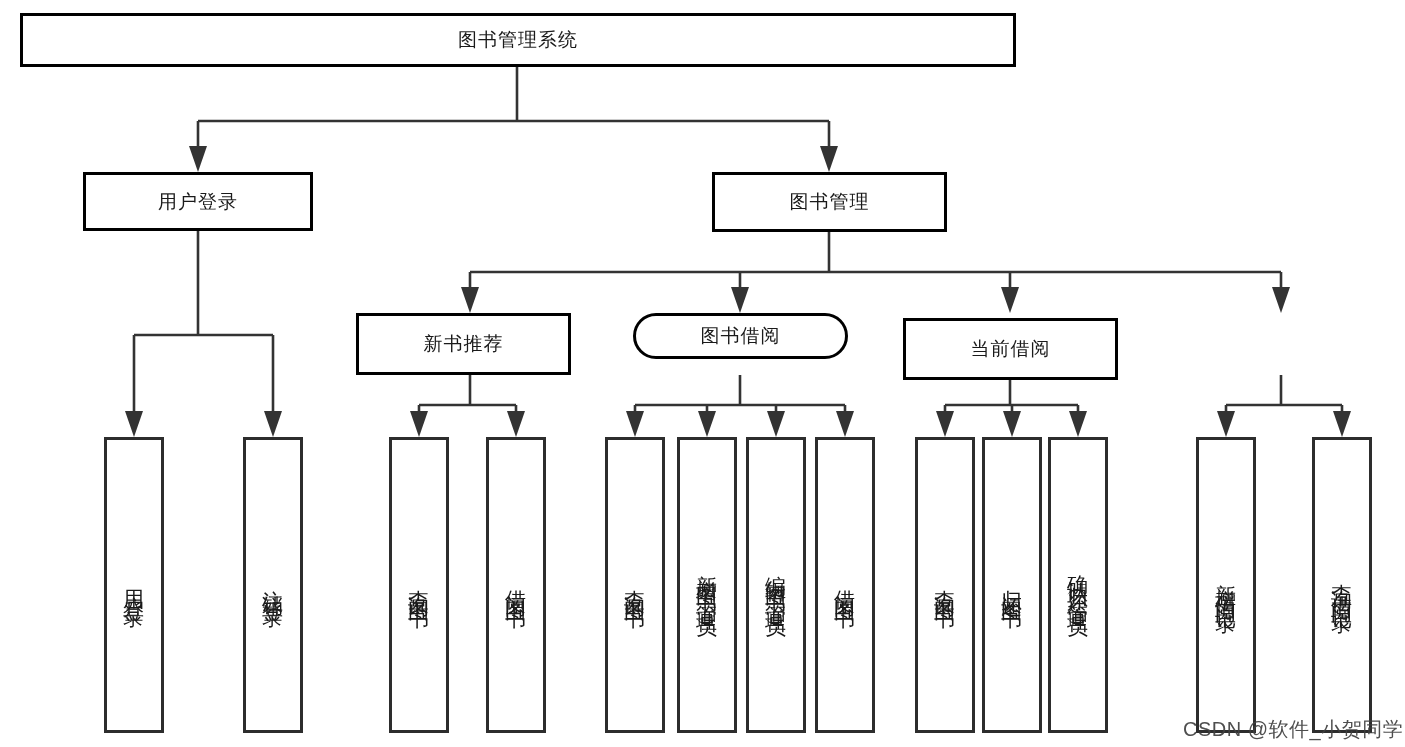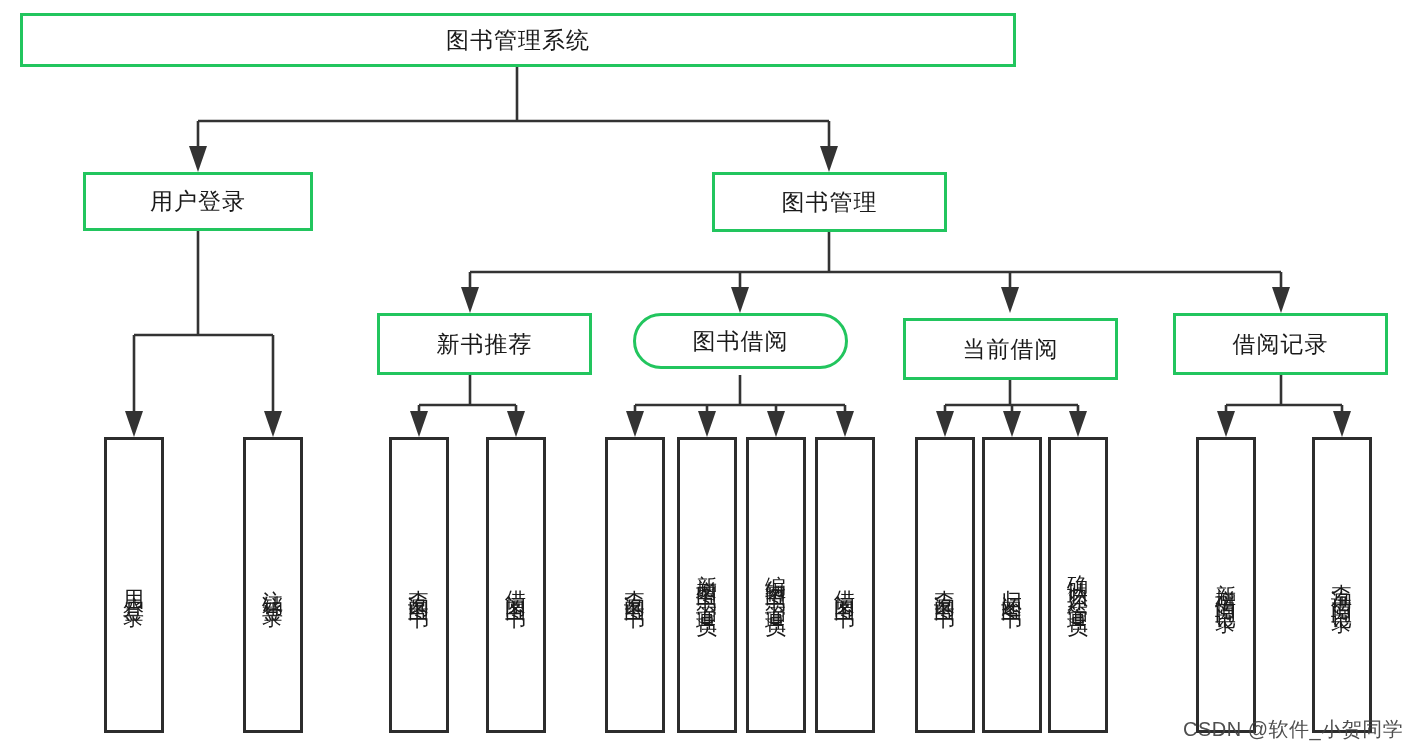--- a/index.html
+++ b/index.html
@@ -14,26 +14,26 @@
   }
   #edges {
     position: absolute;
     left: 0; top: 0;
     width: 1405px; height: 747px;
     pointer-events: none;
   }
   .node {
     position: absolute;
     box-sizing: border-box;
-    border: 3px solid #22c55e;
+    border: 3px solid #000000;
     background: #ffffff;
     display: flex;
     align-items: center;
     justify-content: center;
-    font-size: 23px;
+    font-size: 19px;
     letter-spacing: 1px;
     z-index: 2;
   }
   .leaf {
     position: absolute;
     box-sizing: border-box;
     border: 3px solid #2d2d2d;
     background: #ffffff;
     display: flex;
     align-items: center;
@@ -132,32 +132,29 @@
     <span>图书管理系统</span>
   </div>
 
   <div class="node" style="left:83px; top:172px; width:230px; height:59px;">
     <span>用户登录</span>
   </div>
   <div class="node" style="left:712px; top:172px; width:235px; height:60px;align-items:center;">
     <span>图书管理</span>
   </div>
 
-  <div class="node" style="left:377px; top:313px; width:215px; height:62px;">
+  <div class="node" style="left:356px; top:313px; width:215px; height:62px;">
     <span>新书推荐</span>
   </div>
-  <div class="node" style="left:633px; top:313px; width:215px; height:56px;border-radius:31px;">
+  <div class="node" style="left:633px; top:313px; width:215px; height:46px;border-radius:31px;">
     <span>图书借阅</span>
   </div>
   <div class="node" style="left:903px; top:318px; width:215px; height:62px;">
     <span>当前借阅</span>
   </div>
-  <div class="node" style="left:1173px; top:313px; width:215px; height:62px;">
-    <span>借阅记录</span>
-  </div>
 
   <div class="leaf" style="left:104px; top:437px; width:60px; height:296px;">
     <span class="vtext">用户登录</span>
   </div>
   <div class="leaf" style="left:243px; top:437px; width:60px; height:296px;">
     <span class="vtext">注销登录</span>
   </div>
 
   <div class="leaf" style="left:389px; top:437px; width:60px; height:296px;">
     <span class="vtext">查询图书</span>

